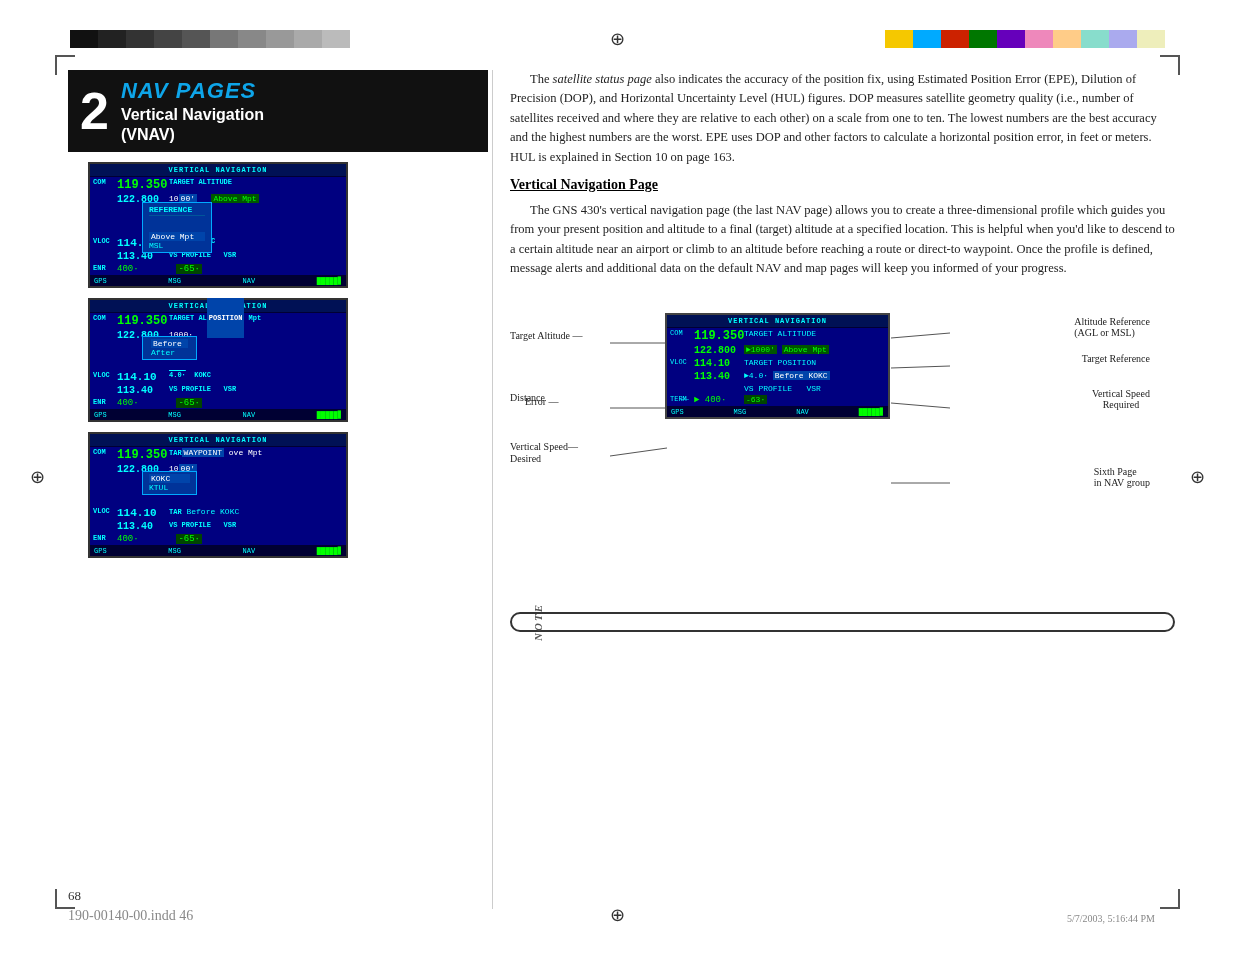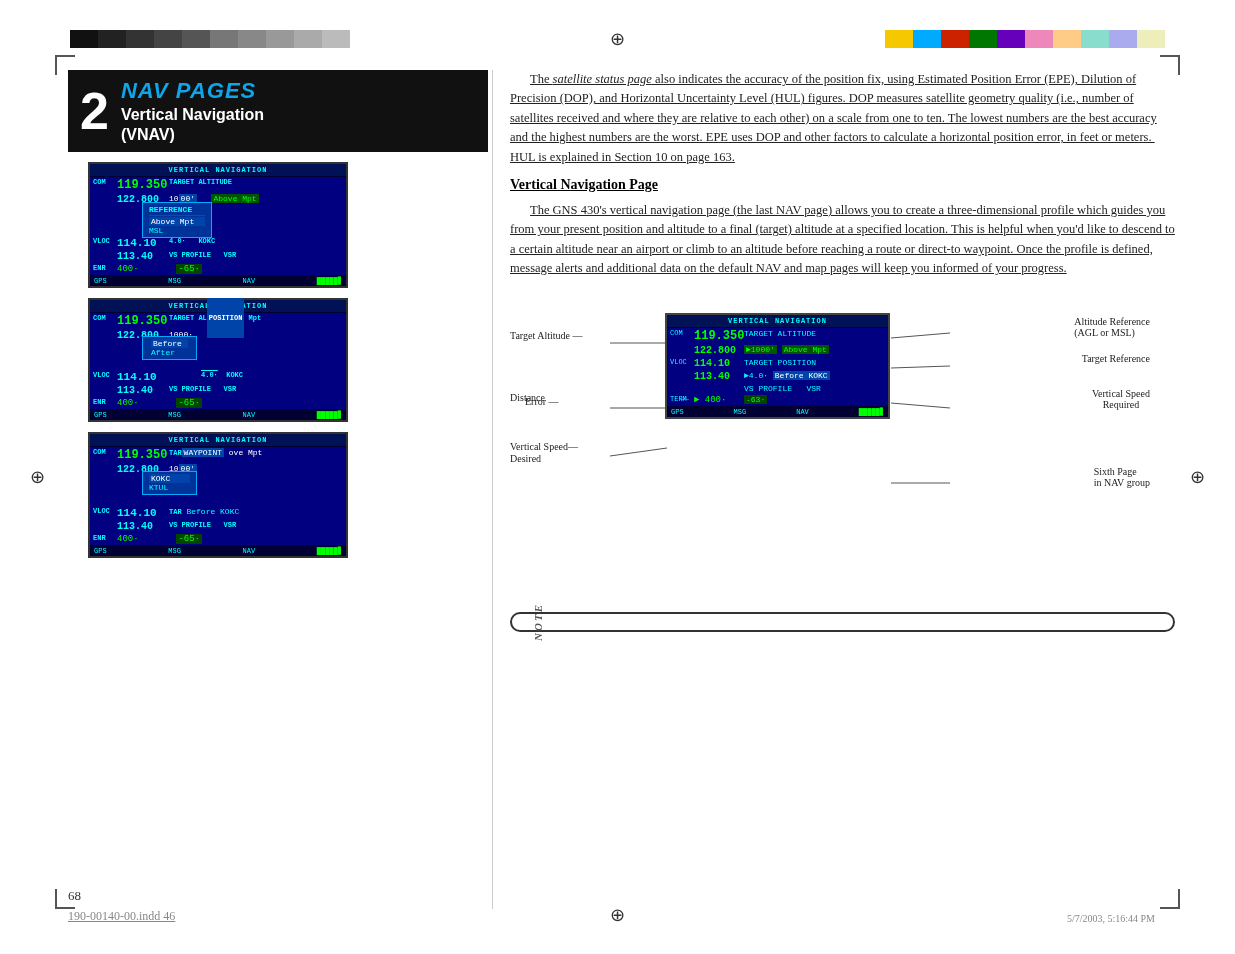--- a/index.html
+++ b/index.html
@@ -103,21 +103,20 @@
       left: 510px;
       width: 665px;
     }
 
     .body-text {
       font-size: 12.5px;
       line-height: 1.55;
       color: #222;
       text-indent: 20px;
       margin-bottom: 10px;
-      text-decoration: underline;
     }
     .body-text em {
       font-style: italic;
     }
 
     .section-heading {
       font-size: 14px;
       font-weight: bold;
       color: #000;
       text-decoration: underline;
@@ -154,23 +153,22 @@
       left: 68px;
       font-size: 13px;
       color: #333;
     }
 
     
     .footer-text {
       position: absolute;
       bottom: 30px;
       left: 68px;
-      font-size: 12px;
+      font-size: 14px;
       color: #888;
-      text-decoration: underline;
     }
     .footer-right {
       position: absolute;
       bottom: 30px;
       right: 80px;
       font-size: 10px;
       color: #888;
     }
 
     
@@ -368,21 +366,21 @@
           <span class="c3 lbl">TARGET ALTITUDE</span>
         </div>
         <div class="r">
           <span class="c1"></span>
           <span class="c2 cyan" style="font-size:10px;">122.800</span>
           <span class="c3 white">10<span class="hl">00'</span>&nbsp;&nbsp;&nbsp;<span style="background:#005500;color:#00ff00;padding:0 2px;">Above Mpt</span></span>
         </div>
 
         <div style="position:relative; height:30px;">
           <div style="position:absolute;left:52px;top:-4px;background:#003399;border:1px solid #00aaff;font-family:'Courier New',monospace;font-size:8px;color:#00ffff;padding:2px 6px;z-index:5;min-width:70px;">
-            <div style="font-weight:bold;border-bottom:1px solid #005599;padding-bottom:1px;margin-bottom:1px;">REFERENCE</div>
+            <div style="font-weight:bold;border-bottom:1px solid #005599;padding-bottom:1px;margin-bottom:16px;">REFERENCE</div>
             <div style="background:#0044aa;color:#fff;padding:0 2px;">Above Mpt</div>
             <div>MSL</div>
           </div>
         </div>
         <div class="r">
           <span class="c1 lbl">VLOC</span>
           <span class="c2 cyan" style="font-size:11px;">114.10</span>
           <span class="c3 lbl">4.0· &nbsp;&nbsp;KOKC</span>
         </div>
         <div class="r">
@@ -419,21 +417,21 @@
 
         <div style="position:relative; height:28px;">
           <div style="position:absolute;left:52px;top:-6px;background:#003399;border:1px solid #00aaff;font-family:'Courier New',monospace;font-size:8px;color:#00ffff;padding:2px 8px;z-index:5;min-width:55px;">
             <div style="background:#0044aa;color:#fff;padding:0 2px;">Before</div>
             <div>After</div>
           </div>
         </div>
         <div class="r">
           <span class="c1 lbl">VLOC</span>
           <span class="c2 cyan" style="font-size:11px;">114.10</span>
-          <span class="c3 lbl"><span style="text-decoration:overline;margin-left:32px;">4.0·</span> &nbsp;KOKC</span>
+          <span class="c3 lbl"><span style="text-decoration:overline;">4.0·</span> &nbsp;KOKC</span>
         </div>
         <div class="r">
           <span class="c1"></span>
           <span class="c2 cyan" style="font-size:10px;">113.40</span>
           <span class="c3 lbl">VS PROFILE &nbsp;&nbsp;VSR</span>
         </div>
         <div class="r">
           <span class="c1 lbl">ENR</span>
           <span style="flex:1;color:#00ff00;font-size:9px;">400· &nbsp;&nbsp;&nbsp;&nbsp;&nbsp;&nbsp;<span style="background:#004400;padding:0 2px;">-65·</span></span>
         </div>

